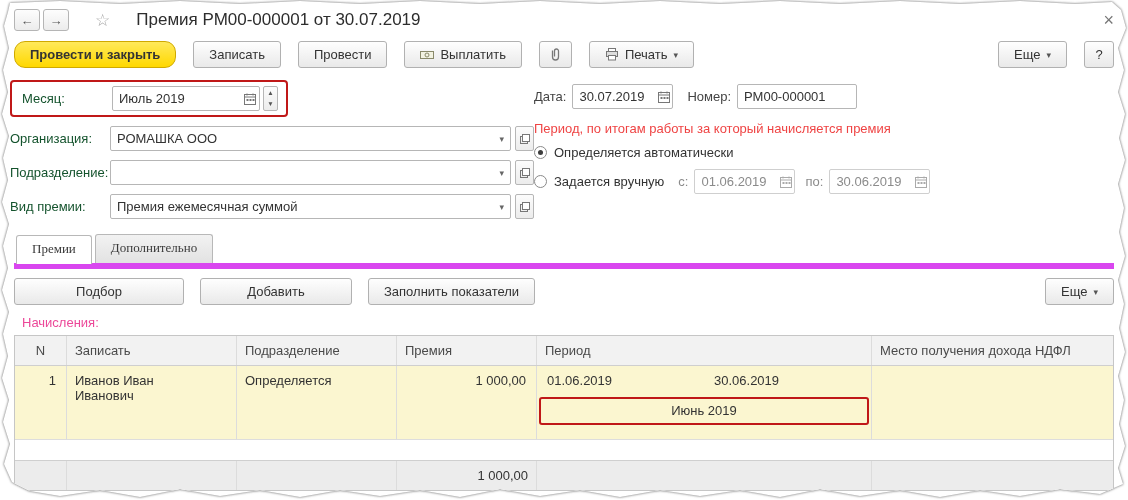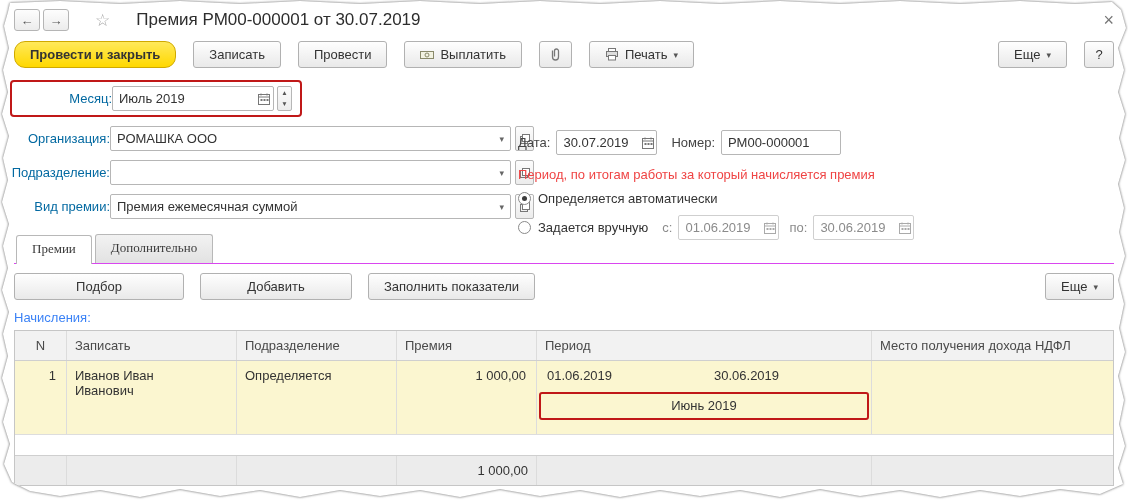--- a/index.html
+++ b/index.html
@@ -29,31 +29,31 @@
     display:inline-flex; align-items:center; justify-content:center; gap:6px; cursor:pointer; white-space:nowrap; }
   .btn.primary { background:linear-gradient(#ffe95a,#ffd800); border-color:#cfa900; font-weight:bold;border-radius:11px; }
   .btn.icon-only { padding:0 8px; }
   .btn .caret { font-size:9px; color:#555; }
   .btn.help { width:30px; padding:0; }
   .spacer { flex:1; }
 
   
   .form-area { position:relative; height:142px; }
   .left-col { position:absolute; left:-4px; top:0; width:524px; }
-  .right-col { position:absolute; left:504px; top:4px; right:0;margin-top:46px; }
-  .lbl { width:100px; flex:0 0 100px; color:#0369a1;text-align:right; }
+  .right-col { position:absolute; left:520px; top:4px; right:0; }
+  .lbl { width:100px; flex:0 0 100px; color:#14532d; }
   .form-row { display:flex; align-items:center; margin-top:9px; }
   .red-box { border:2px solid #c01818; border-radius:4px; }
   .month-row { display:inline-flex; align-items:center; padding:4px 8px 4px 4px; margin:0; }
   .month-row .lbl { width:96px; flex:0 0 96px; padding-left:6px; }
 
   .field { display:flex; align-items:stretch; height:25px; border:1px solid #b6b6b6; border-radius:2px; background:#fff; }
   .field input { border:none; outline:none; background:transparent; font-family:inherit; font-size:13px; color:#333; padding:0 6px; width:100%; min-width:0; }
   .in-btn { width:20px; border:none; background:transparent; color:#666; display:flex; align-items:center; justify-content:center; cursor:pointer; font-size:9px; padding:0; }
-  .month-field { width:162px; }
+  .month-field { width:148px; }
   .spin { display:flex; flex-direction:column; width:15px; height:25px; margin-left:3px; border:1px solid #b6b6b6; border-radius:2px; background:linear-gradient(#fcfcfc,#ececec); }
   .spin button { flex:1; border:none; background:transparent; font-size:6.5px; line-height:1; color:#555; cursor:pointer; padding:0; }
   .combo { flex:1;gap:48px; }
   .open-btn { width:19px; height:25px; margin-left:4px; border:1px solid #b6b6b6; border-radius:2px;
     background:linear-gradient(#fcfcfc,#ececec); display:flex; align-items:center; justify-content:center; cursor:pointer; }
 
   .lbl-sm { color:#444; margin-right:6px; white-space:nowrap; }
   .date-field { width:101px; }
   .num-lbl { margin-left:14px; }
   .num-input { width:120px; height:25px; border:1px solid #b6b6b6; border-radius:2px; font-family:inherit; font-size:13px; color:#333; padding:0 6px; }
@@ -64,26 +64,26 @@
   .radio-label { color:#333; margin-right:14px; white-space:nowrap; }
   .disabled { border-color:#cfcfcf; }
   .disabled input { color:#8b8b8b; }
   .dim { color:#8b8b8b; }
 
   
   .tabs { display:flex; gap:3px; margin-top:12px; padding-left:2px; position:relative; z-index:2;font-family:Liberation Serif, serif; }
   .tab { padding:5px 15px 6px; border:1px solid #b8b8b8; border-bottom:none; border-radius:3px 3px 0 0;
     background:linear-gradient(#f2f2f2,#e2e2e2); color:#3a3a3a; cursor:pointer; }
   .tab.active { background:#fff; position:relative; top:1px; padding-bottom:7px; }
-  .panel { border-top:1px solid #d946ef; padding-top:9px; position:relative; z-index:1; }
+  .panel { border-top:6px solid #d946ef; padding-top:9px; position:relative; z-index:1; }
 
   .tbl-toolbar { display:flex; align-items:center; gap:16px; }
   .btn.wide-170 { min-width:170px; } .btn.wide-152 { min-width:152px; } .btn.wide-158 { min-width:158px; }
 
-  .grid-label { margin:10px 0 5px; color:#3b82f6; }
+  .grid-label { margin:10px 8px 5px; color:#ec4899; }
 
   
   .tbl { border:1px solid #c6c6c6; background:#fff; }
   .tr { display:grid; grid-template-columns:52px 170px 160px 140px 335px 1fr; }
   .tr > div { border-right:1px solid #dcdcdc; overflow:hidden; }
   .tr > div:last-child { border-right:none; }
   .thead { background:#f2f2f2; border-bottom:1px solid #cfcfcf; color:#4a4a4a; }
   .th { padding:7px 8px; white-space:nowrap; }
   .th.c-n { text-align:center; }
   .data-row { background:#fbf6d0; border-bottom:1px solid #ddd; min-height:74px; cursor:default; }

